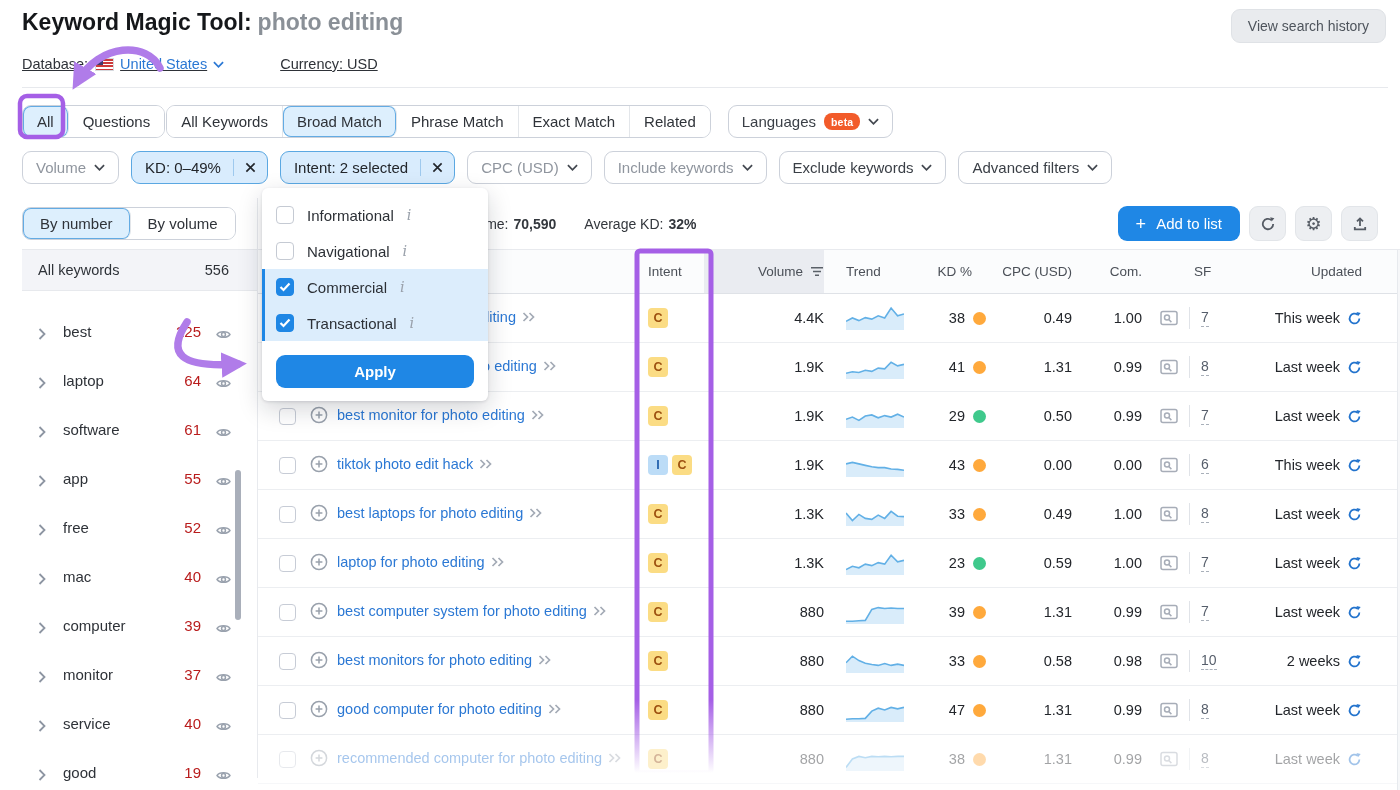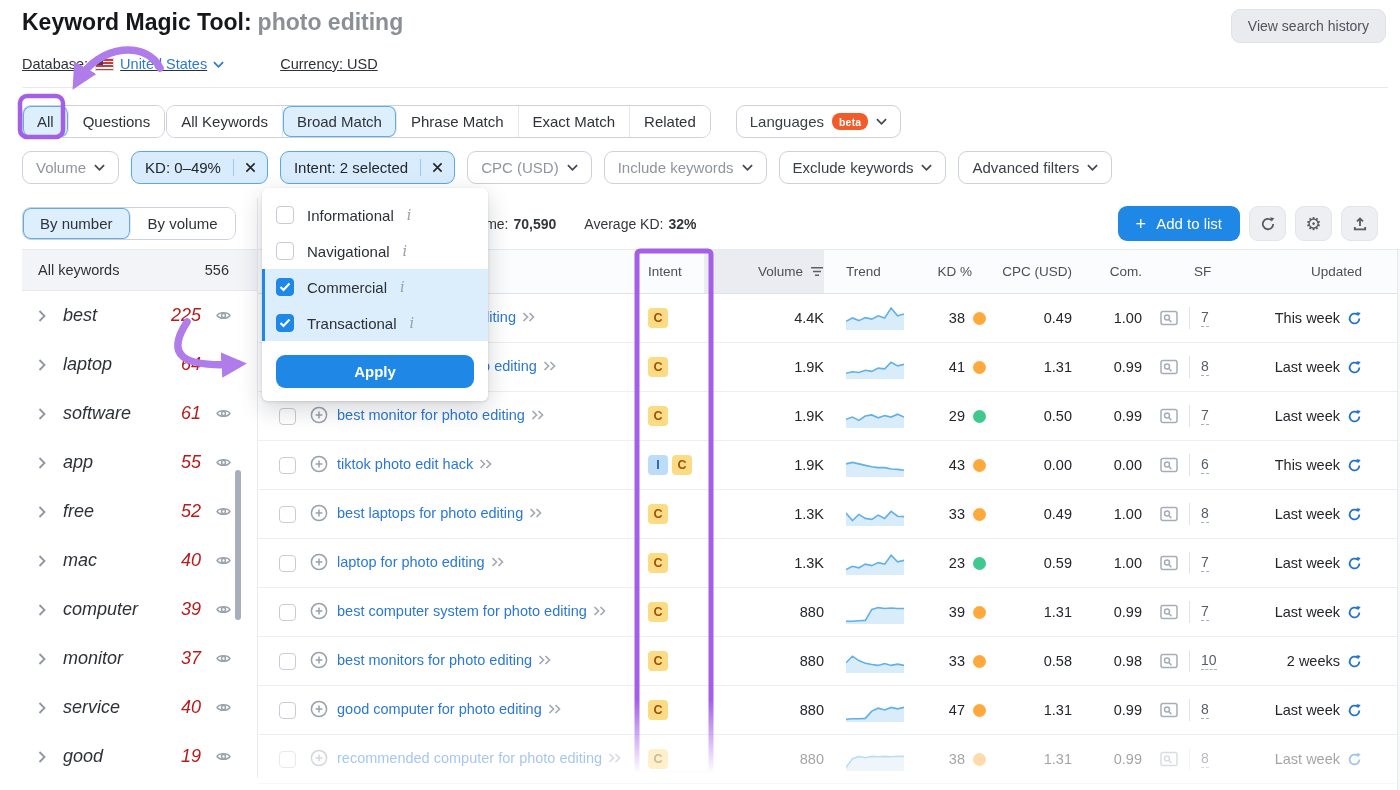--- a/index.html
+++ b/index.html
@@ -44,21 +44,21 @@
   .chev{display:inline-flex;color:#434850;}
 
   
   .main{display:flex;margin-top:14px;height:580px;}
   .sidebar{width:258px;min-width:258px;border-right:1px solid #e8eaee;padding:9px 0 0 22px;position:relative;}
   .side-seg{margin-bottom:0;}
   .side-head{display:flex;justify-content:space-between;align-items:center;background:#f3f4f8;
              border-top:1px solid #e7e9ed;border-bottom:1px solid #e7e9ed;height:42px;
              margin:9px 0 0 0;padding:0 28px 0 16px;font-size:14.5px;color:#2e3238;}
   .side-items{}
-  .side-item{display:flex;align-items:center;height:49px;padding:0 26px 0 16px;font-size:18px;color:#2e3238;cursor:pointer;font-style:italic;}
+  .side-item{display:flex;align-items:flex-end;height:49px;padding:0 26px 0 16px;font-size:15px;color:#2e3238;cursor:pointer;}
   .side-item .lbl{margin-left:17px;flex:1;}
   .side-item .cnt{color:#b91c1c;margin-right:15px;}
   .side-scroll{position:absolute;right:16px;top:272px;width:6px;height:150px;background:#a9afba;border-radius:3px;}
 
   
   .results{flex:1;position:relative;}
   .res-toolbar{height:52px;display:flex;align-items:center;border-bottom:1px solid #e8eaee;padding:0 22px 0 0;}
   .sum{margin-left:168px;font-size:14px;color:#33373d;display:flex;gap:28px;white-space:nowrap;}
   .sum b{margin-left:5px;}
   .addlist{margin-left:auto;background:#1f87e5;color:#fff;border:none;border-radius:9px;
@@ -153,21 +153,21 @@
     <button class="sel">All</button>
     <button>Questions</button>
   </div>
   <div class="seg">
     <button>All Keywords</button>
     <button class="sel">Broad Match</button>
     <button>Phrase Match</button>
     <button>Exact Match</button>
     <button>Related</button>
   </div>
-  <button class="pill" style="margin-left:24px">
+  <button class="pill" style="margin-left:16px">
     <span>Languages</span>
     <span class="beta">beta</span>
     <span class="chev">
       <svg width="11" height="7" viewBox="0 0 12 7" fill="none" stroke="currentColor" stroke-width="1.9">
           <path d="M1 1l5 5 5-5"></path>
         </svg>
     </span>
   </button>
 </div>
 

